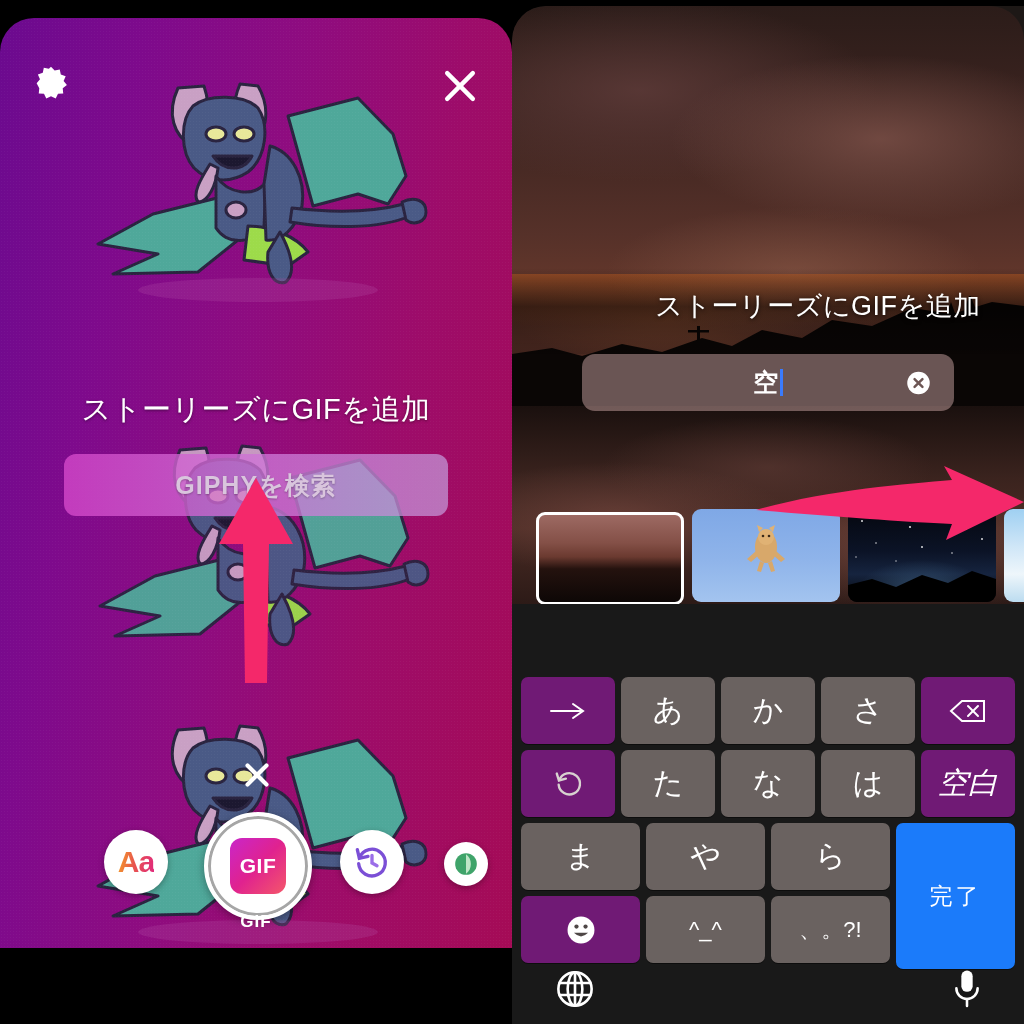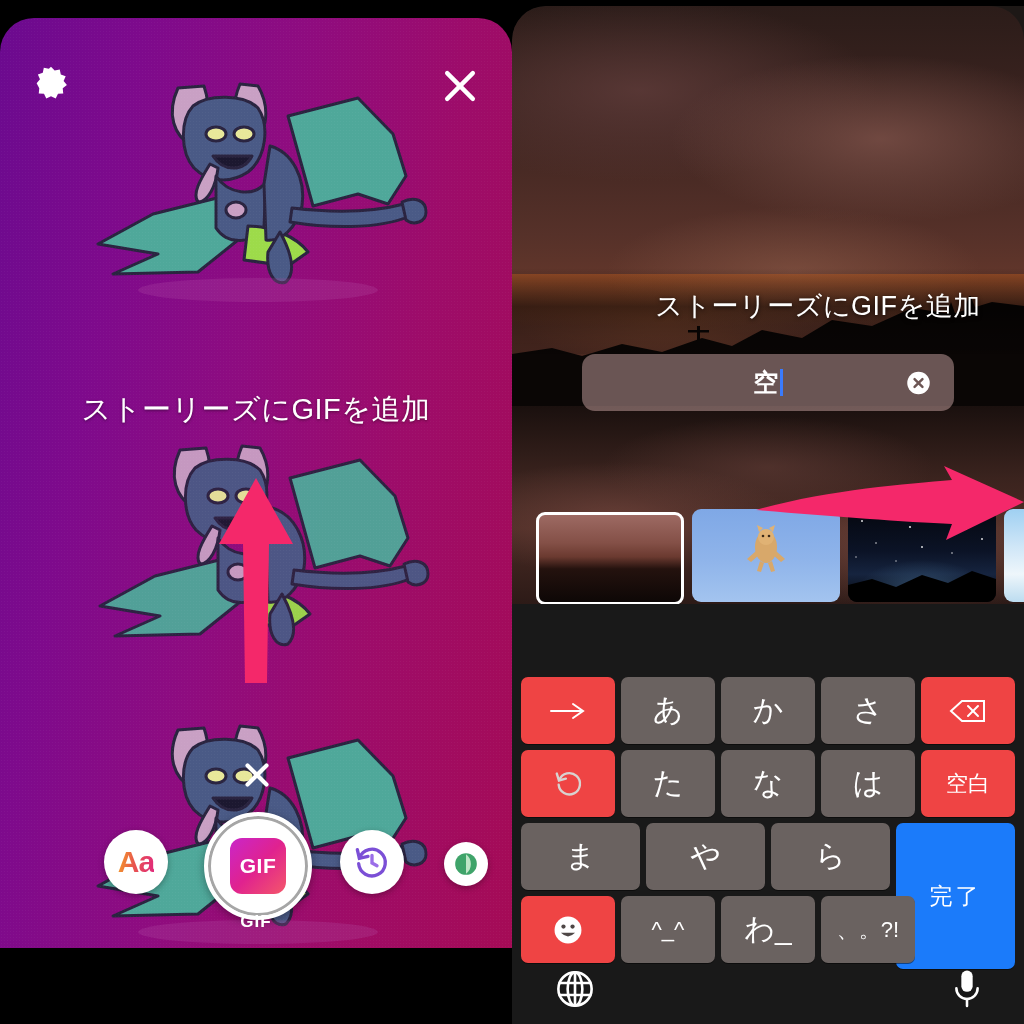--- a/index.html
+++ b/index.html
@@ -116,21 +116,21 @@
 
   
   #keyboard{position:absolute;left:512px;top:604px;width:512px;height:420px;
      background:#191919;}
   #kb-grid{position:absolute;left:6px;top:70px;width:500px;}
   .kb-row{display:flex;height:73px;}
   .key{flex:1;margin:3px;border-radius:7px;background:#6a6260;
      display:flex;align-items:center;justify-content:center;
      color:#fff;font-size:30px;
      box-shadow:0 1px 0 rgba(0,0,0,.45);}
-  .key.fn{background:#ef4444;font-size:22px;}
+  .key.fn{background:#701a75;font-size:30px;font-style:italic;}
   .key.done{background:#1b7bfa;font-size:23px;letter-spacing:3px;}
   .key.small{font-size:22px;}
   #kb-bottom{position:absolute;left:0;right:0;bottom:0;height:64px;}
   #globe-key{position:absolute;left:42px;top:8px;width:42px;height:42px;}
   #mic-key{position:absolute;right:40px;top:6px;width:34px;height:46px;}
   .glyph{width:100%;height:100%;}
 </style>
 </head>
 <body>
 
@@ -220,20 +220,21 @@
 
     <div id="close-btn">
       <svg class="glyph" viewBox="0 0 24 24" stroke="#fff" stroke-width="2.4" stroke-linecap="round">
         <line x1="5" y1="5" x2="19" y2="19"></line>
           <line x1="19" y1="5" x2="5" y2="19"></line>
       </svg>
     </div>
 
     <div id="l-headline">ストーリーズにGIFを追加</div>
 
+    <div id="giphy-search-btn">GIPHYを検索</div>
 
     <div id="arrow-up">
       <svg width="82" height="205" viewBox="0 0 82 205">
         <path d="M41 0 L78 66 L54 66 L52 205 L30 205 L28 66 L4 66 Z" fill="#f4286a"></path>
       </svg>
     </div>
 
     <div id="sticker-x">
       <svg class="glyph" viewBox="0 0 24 24" stroke="#fff" stroke-width="2.6" stroke-linecap="round">
         <line x1="6" y1="6" x2="18" y2="18"></line>
@@ -386,21 +387,20 @@
       <div class="kb-row">
         <div class="key fn">
           <svg width="34" height="34" viewBox="0 0 24 24">
             <circle cx="12" cy="12" r="9.5" fill="#fff"></circle>
             <circle cx="8.8" cy="9.6" r="1.5" fill="#4e4746"></circle>
             <circle cx="15.2" cy="9.6" r="1.5" fill="#4e4746"></circle>
             <path d="M7 14 Q12 19 17 14 Z" fill="#4e4746"></path>
           </svg>
         </div>
         <div class="key small">^_^</div>
-        <div class="key">わ_</div>
         <div class="key small">、。?!</div>
         <div class="key" style="visibility:hidden;"></div>
       </div>
     </div>
 
     <div id="kb-bottom">
       <div id="globe-key">
         <svg class="glyph" viewBox="0 0 24 24" fill="none" stroke="#fff" stroke-width="1.5">
           <circle cx="12" cy="12" r="9.5"></circle>
           <ellipse cx="12" cy="12" rx="4.2" ry="9.5"></ellipse>

